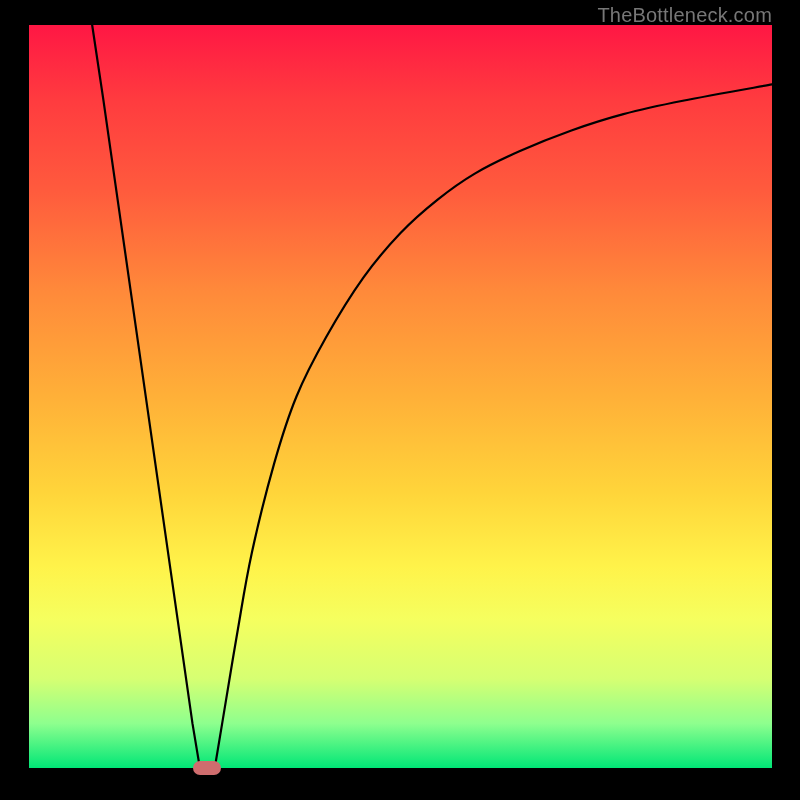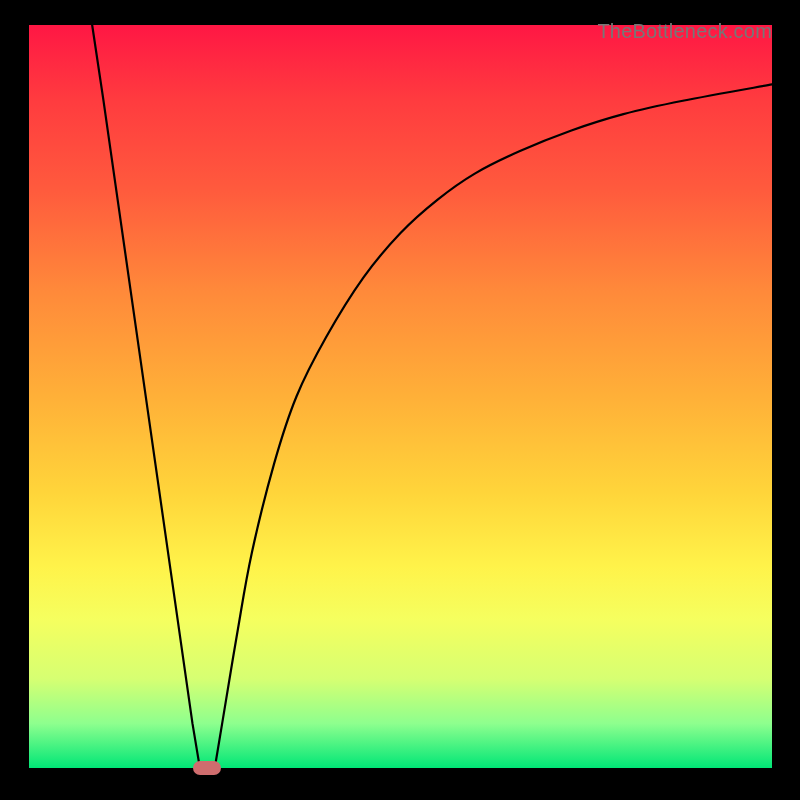--- a/index.html
+++ b/index.html
@@ -28,21 +28,21 @@
       #fff34a 73%,
       #f5ff5f 80%,
       #d6ff72 88%,
       #8eff8e 94%,
       #00e676 100%
     );
     box-sizing: border-box;
   }
   .watermark {
     position: absolute;
-    top: 20px;
+    top: 4px;
     right: 28px;
     color: #777;
     font-size: 20px;
     font-weight: 500;
     letter-spacing: 0.2px;
   }
   svg.curve {
     position: absolute;
     left: 0;
     top: 0;

